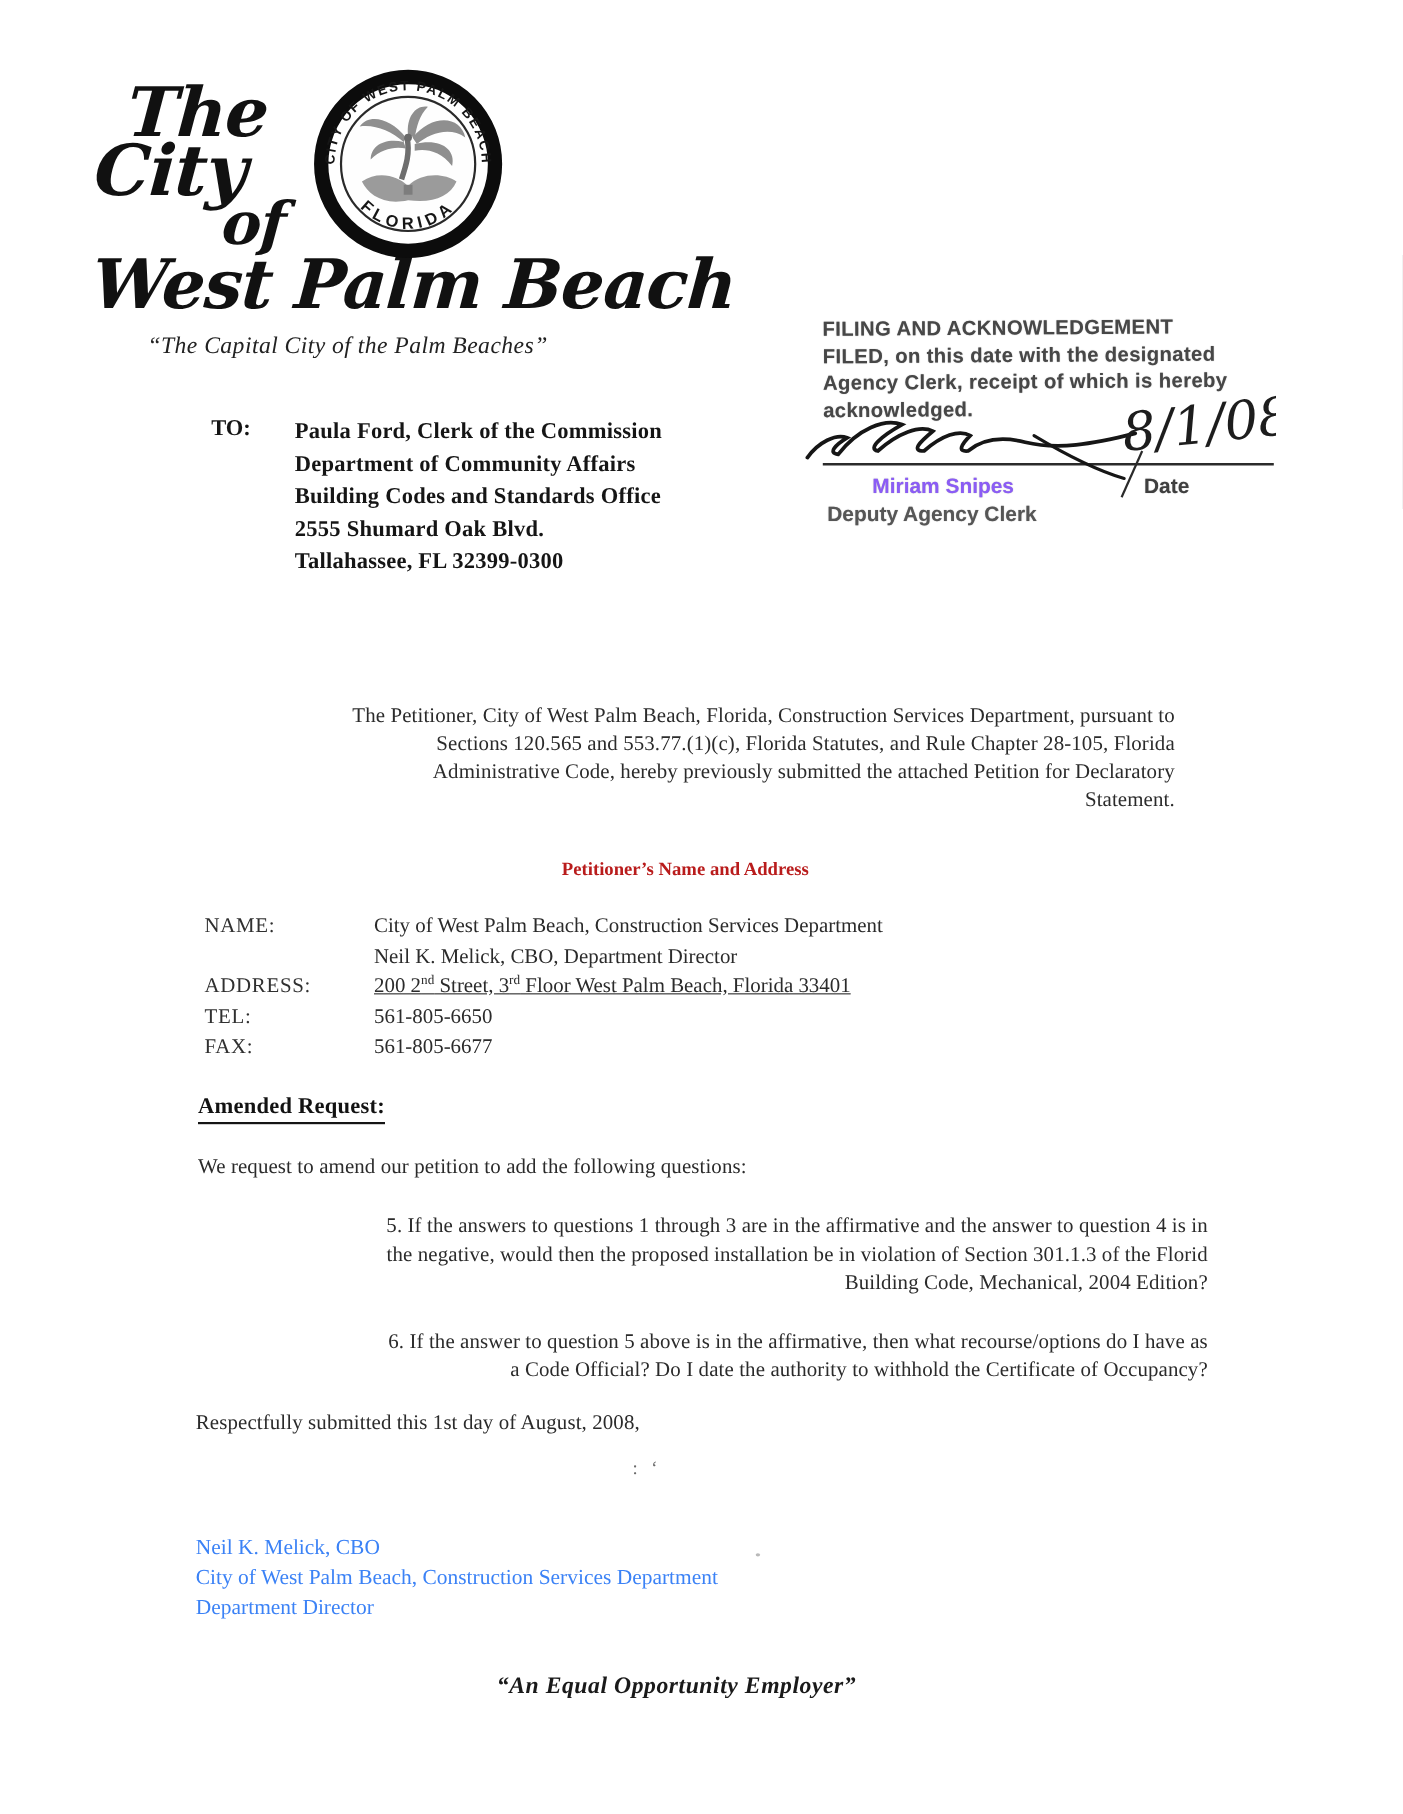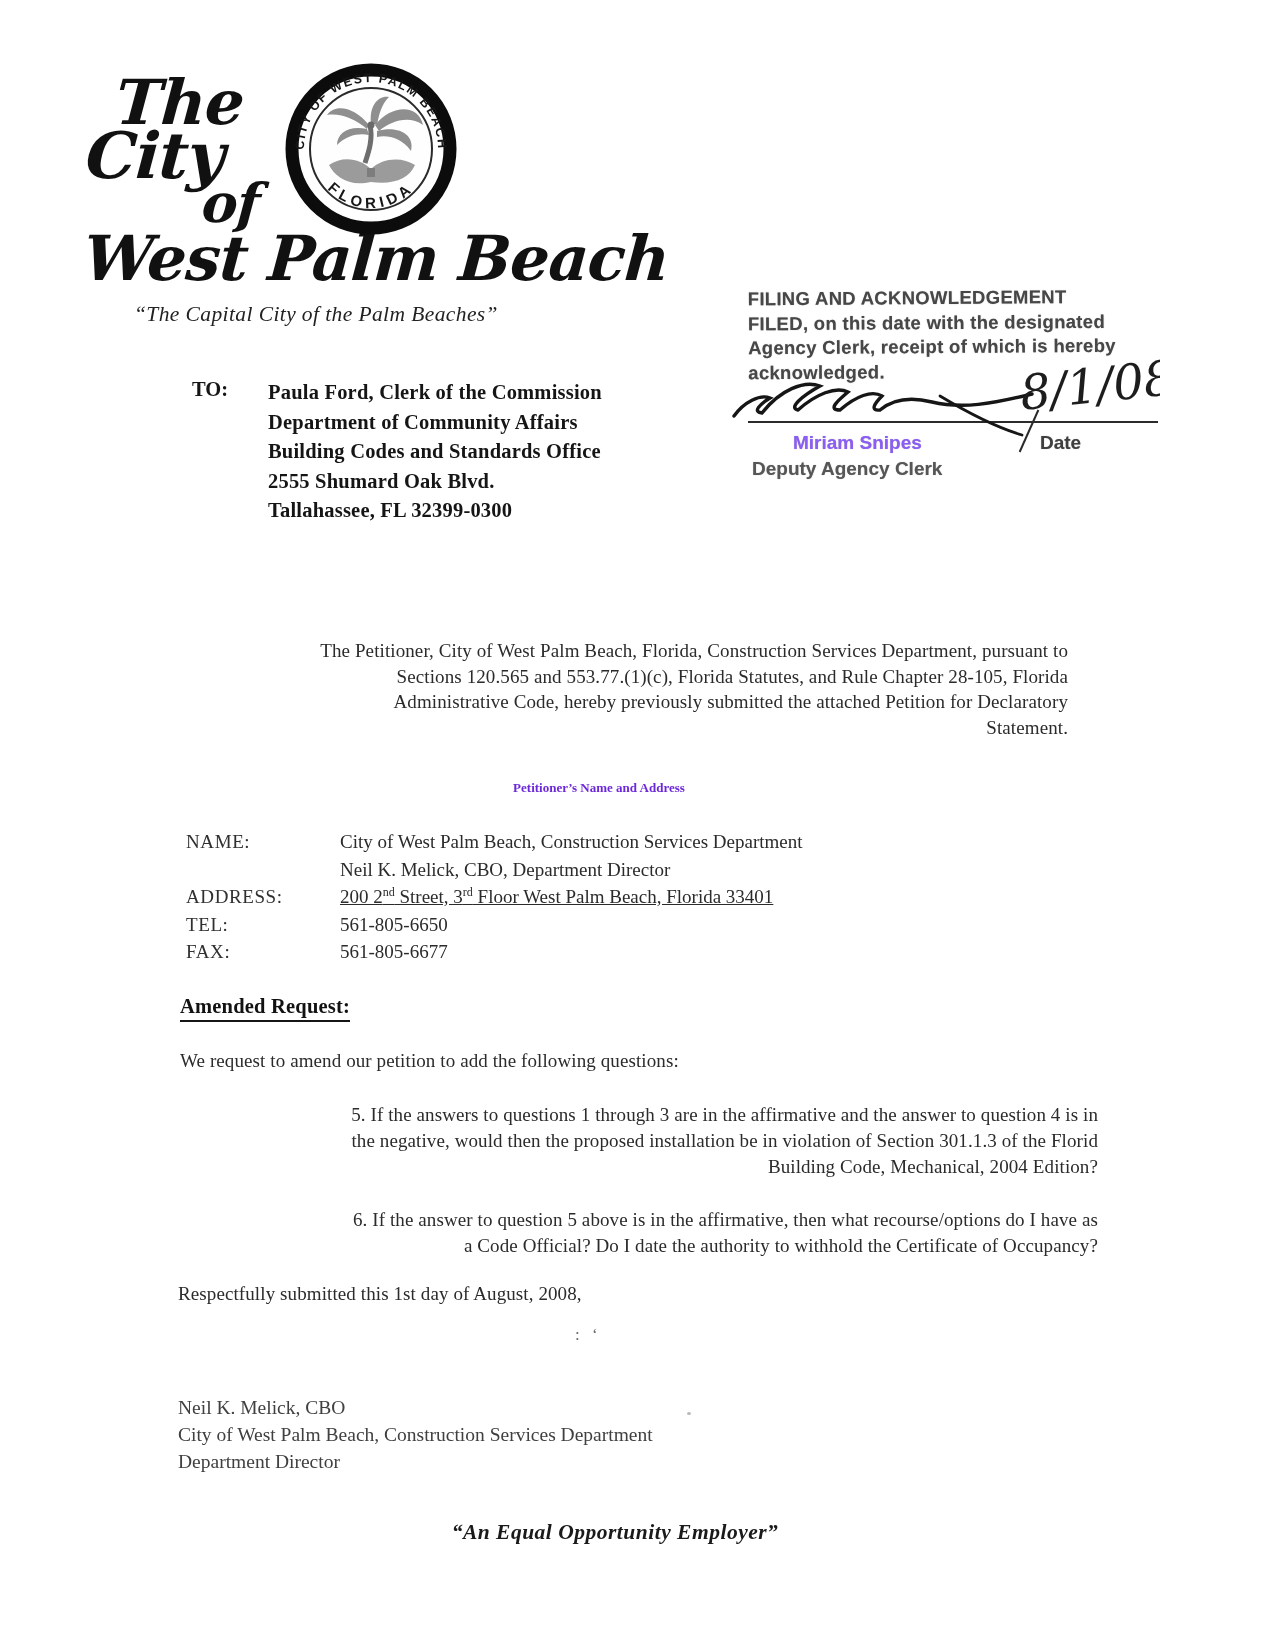--- a/index.html
+++ b/index.html
@@ -54,35 +54,35 @@
   .date-slash { left:1028px; top:408px; width:2px; height:46px; background:#2a2a2a; transform:rotate(24deg); }
   .stamp-title { left:752px; top:458px; font-family:"Liberation Sans",sans-serif; font-size:19px; font-weight:bold; color:#565656; text-shadow:0 0 1px rgba(110,110,110,0.6); }
 
   
   .doc-title { left:170px; top:553px; width:890px; text-align:center; font-weight:bold; font-size:20.5px; color:#141414; line-height:32px; letter-spacing:0.2px; }
   .docket { border-bottom:2.5px solid #151515; padding-bottom:1px; }
 
   
   .body-text { font-size:19px; color:#2b2b2b; letter-spacing:0.1px;text-align:right; }
   .intro-par { left:178px; top:638px; width:890px; line-height:25.7px; }
-  .pet-heading { left:154px; top:780px; width:890px; text-align:center; font-weight:bold; font-size:13px; color:#6d28d9; }
+  .pet-heading { left:178px; top:780px; width:890px; text-align:center; font-weight:bold; font-size:17px; color:#b91c1c; }
   .fld-label { font-size:19px; color:#303030; letter-spacing:0.6px; }
   .fld-value { font-size:19px; color:#2b2b2b; }
   sup { font-size:12px; vertical-align:super; line-height:0; }
 
   .amended-heading { left:180px; top:995px; font-weight:bold; font-size:20.5px; color:#121212; border-bottom:2.5px solid #151515; padding-bottom:2px; letter-spacing:0.2px;text-align:center; }
   .req-intro { left:180px; top:1050px; }
   .q5 { left:178px; top:1102px; width:920px; line-height:26px; }
   .q6 { left:178px; top:1207px; width:920px; line-height:26px; }
   .closing { left:178px; top:1283px; }
 
   .artifact1 { left:575px; top:1325px; font-size:17px; color:#6a6a6a; letter-spacing:4px; }
   .artifact-dot { left:687px; top:1412px; width:4px; height:3px; background:#b9b9b9; border-radius:50%; }
 
-  .sig-block { left:178px; top:1394px; font-size:19.5px; color:#404040; line-height:27px; }
+  .sig-block { left:178px; top:1394px; font-size:19.5px; color:#3b82f6; line-height:27px; }
 
   .footer { left:170px; top:1520px; width:890px; text-align:center; font-weight:bold; font-style:italic; font-size:21.5px; color:#1a1a1a; letter-spacing:0.5px; }
 </style>
 </head>
 <body>
 
 <div class="page">
 
   <div class="abs script script-the">The</div>
   <div class="abs script script-city">City</div>

